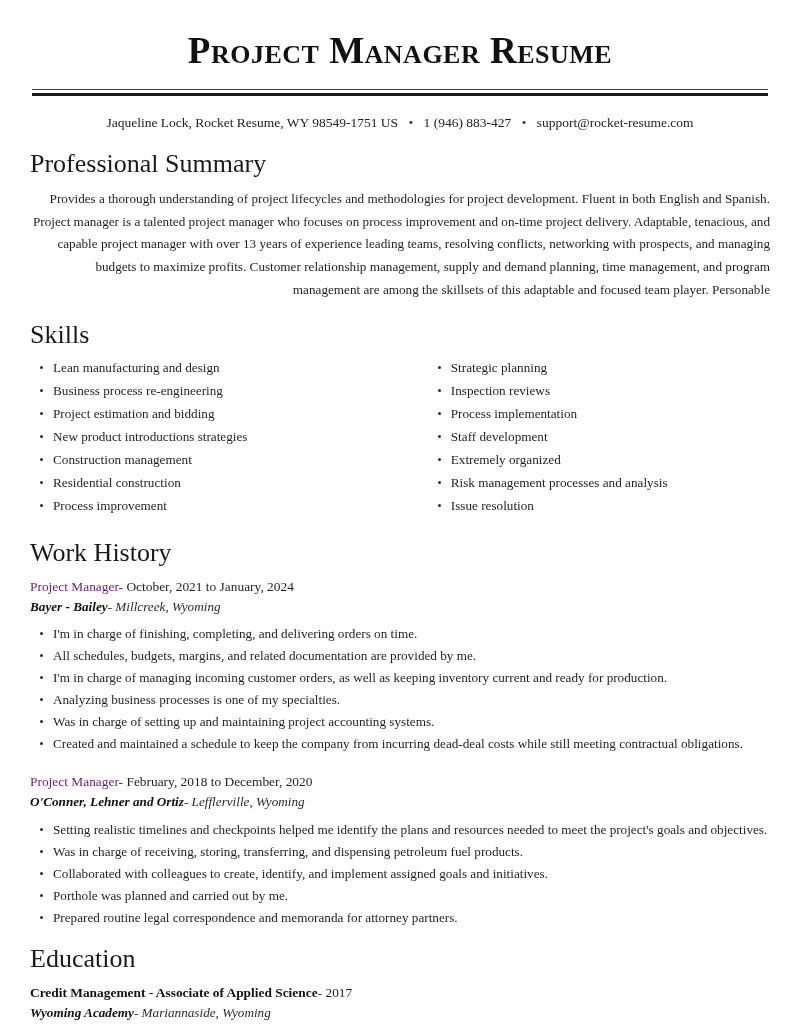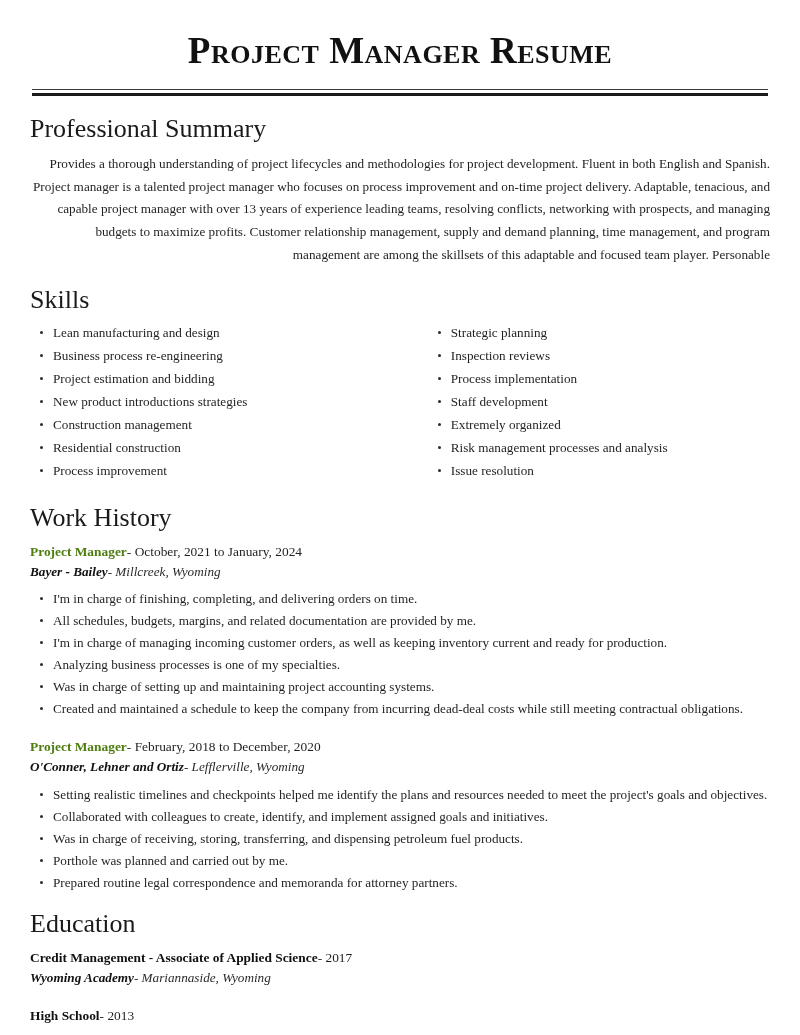--- a/index.html
+++ b/index.html
@@ -133,22 +133,22 @@
   }
   .job + .job {
     margin-top: 20px;
   }
   .job-line1 {
     font-size: 13.4px;
     line-height: 1.5;
     color: #1f1f1f;
   }
   .job-title {
-    font-weight: 700;
-    color: #4d7c0f;
+    font-weight: 400;
+    color: #701a75;
   }
   .job-dates {
     font-weight: 400;
   }
   .job-line2 {
     font-size: 13.2px;
     line-height: 1.55;
     font-style: italic;
     color: #2a2a2a;
     margin-bottom: 8px;
@@ -207,20 +207,27 @@
 <div class="page">
 
   <h1 class="doc-title">Project Manager Resume</h1>
 
   <div class="rule-group">
     <div class="rule-thin"></div>
     <div class="rule-gap"></div>
     <div class="rule-thick"></div>
   </div>
 
+  <div class="contact-line">
+    <span>Jaqueline Lock, Rocket Resume, WY 98549-1751 US</span>
+    <span class="contact-sep">•</span>
+    <span>1 (946) 883-427</span>
+    <span class="contact-sep">•</span>
+    <span>support@rocket-resume.com</span>
+  </div>
 
   <div class="section">
     <h2 class="section-title">Professional Summary</h2>
     <p class="body-text">Provides a thorough understanding of project lifecycles and methodologies for project development. Fluent in both English and Spanish. Project manager is a talented project manager who focuses on process improvement and on-time project delivery. Adaptable, tenacious, and capable project manager with over 13 years of experience leading teams, resolving conflicts, networking with prospects, and managing budgets to maximize profits. Customer relationship management, supply and demand planning, time management, and program management are among the skillsets of this adaptable and focused team player. Personable</p>
   </div>
 
   <div class="section">
     <h2 class="section-title">Skills</h2>
     <div class="skills-wrap">
       <div class="skills-col left">
@@ -274,22 +281,22 @@
       <div class="job-line1">
         <span class="job-title">Project Manager</span><span class="dash">-</span>
         <span class="job-dates">February, 2018 to December, 2020</span>
       </div>
       <div class="job-line2">
         <span class="job-company">O'Conner, Lehner and Ortiz</span><span class="dash">-</span>
         <span class="job-location">Lefflerville, Wyoming</span>
       </div>
       <ul class="bullets job-bullets">
         <li>Setting realistic timelines and checkpoints helped me identify the plans and resources needed to meet the project's goals and objectives.</li>
+        <li>Was in charge of receiving, storing, transferring, and dispensing petroleum fuel products.</li>
         <li>Collaborated with colleagues to create, identify, and implement assigned goals and initiatives.</li>
-        <li>Was in charge of receiving, storing, transferring, and dispensing petroleum fuel products.</li>
         <li>Porthole was planned and carried out by me.</li>
         <li>Prepared routine legal correspondence and memoranda for attorney partners.</li>
       </ul>
     </div>
   </div>
 
   <div class="section">
     <h2 class="section-title">Education</h2>
 
     <div class="edu-entry">

